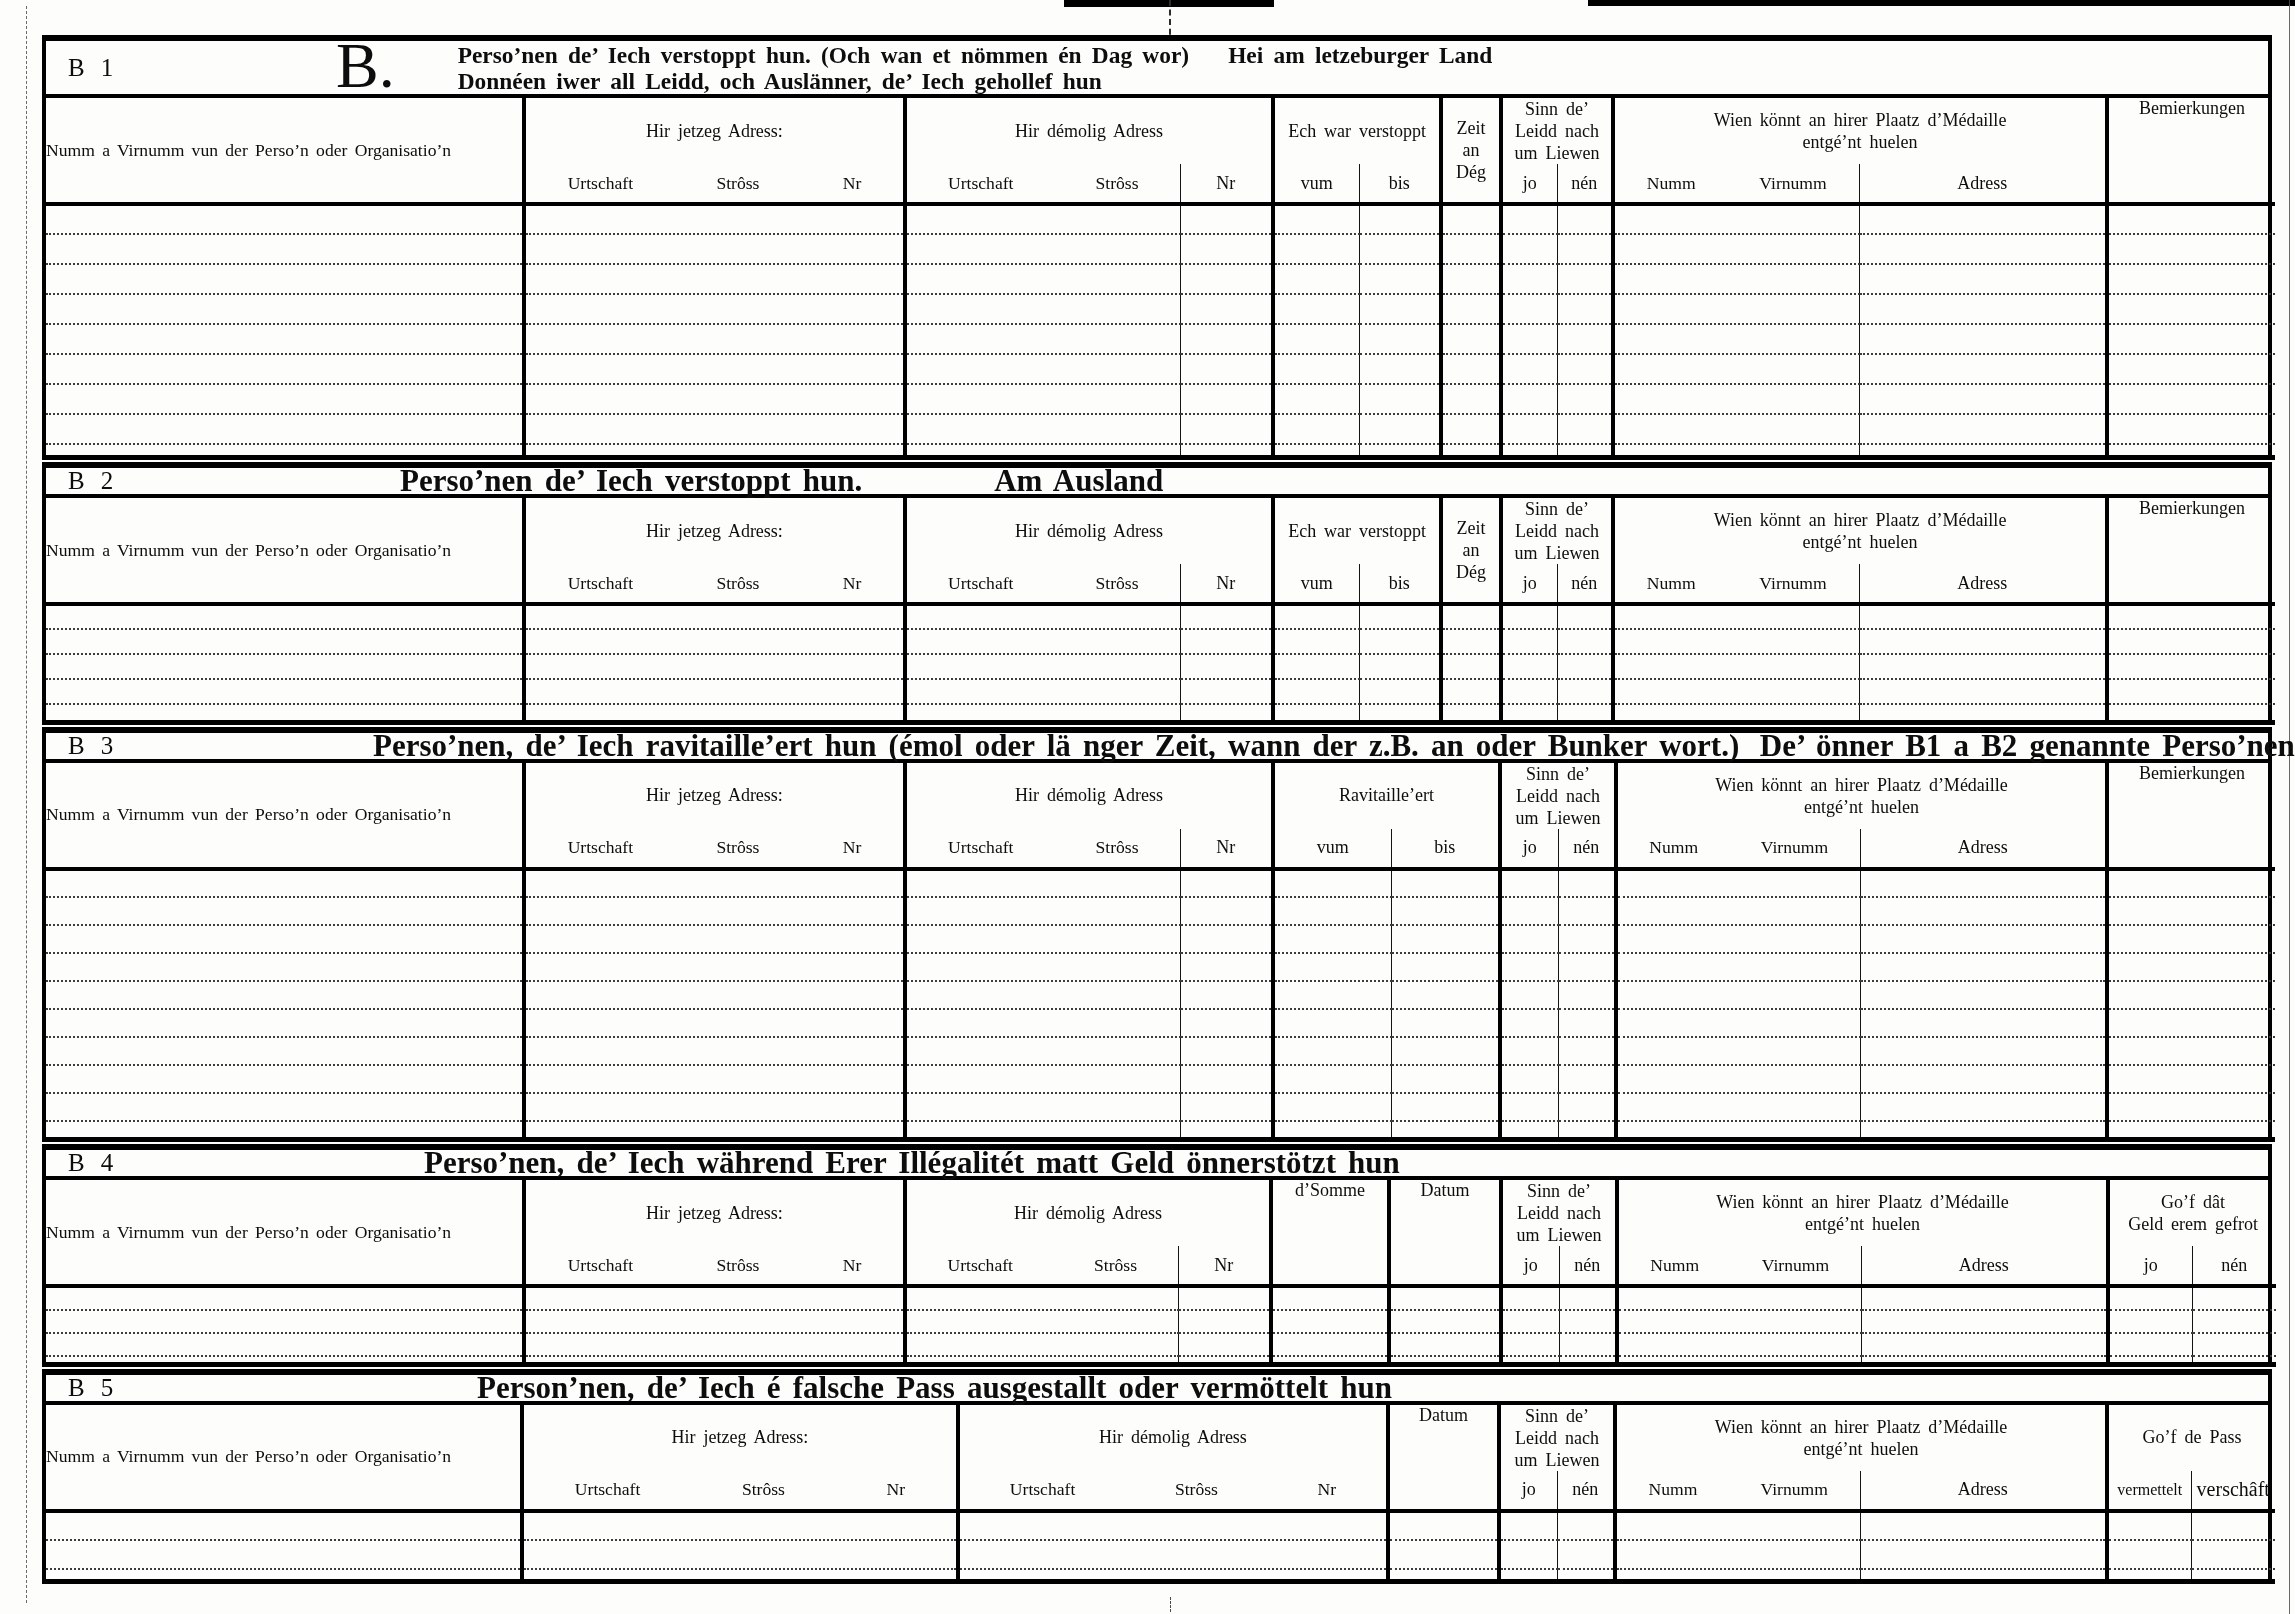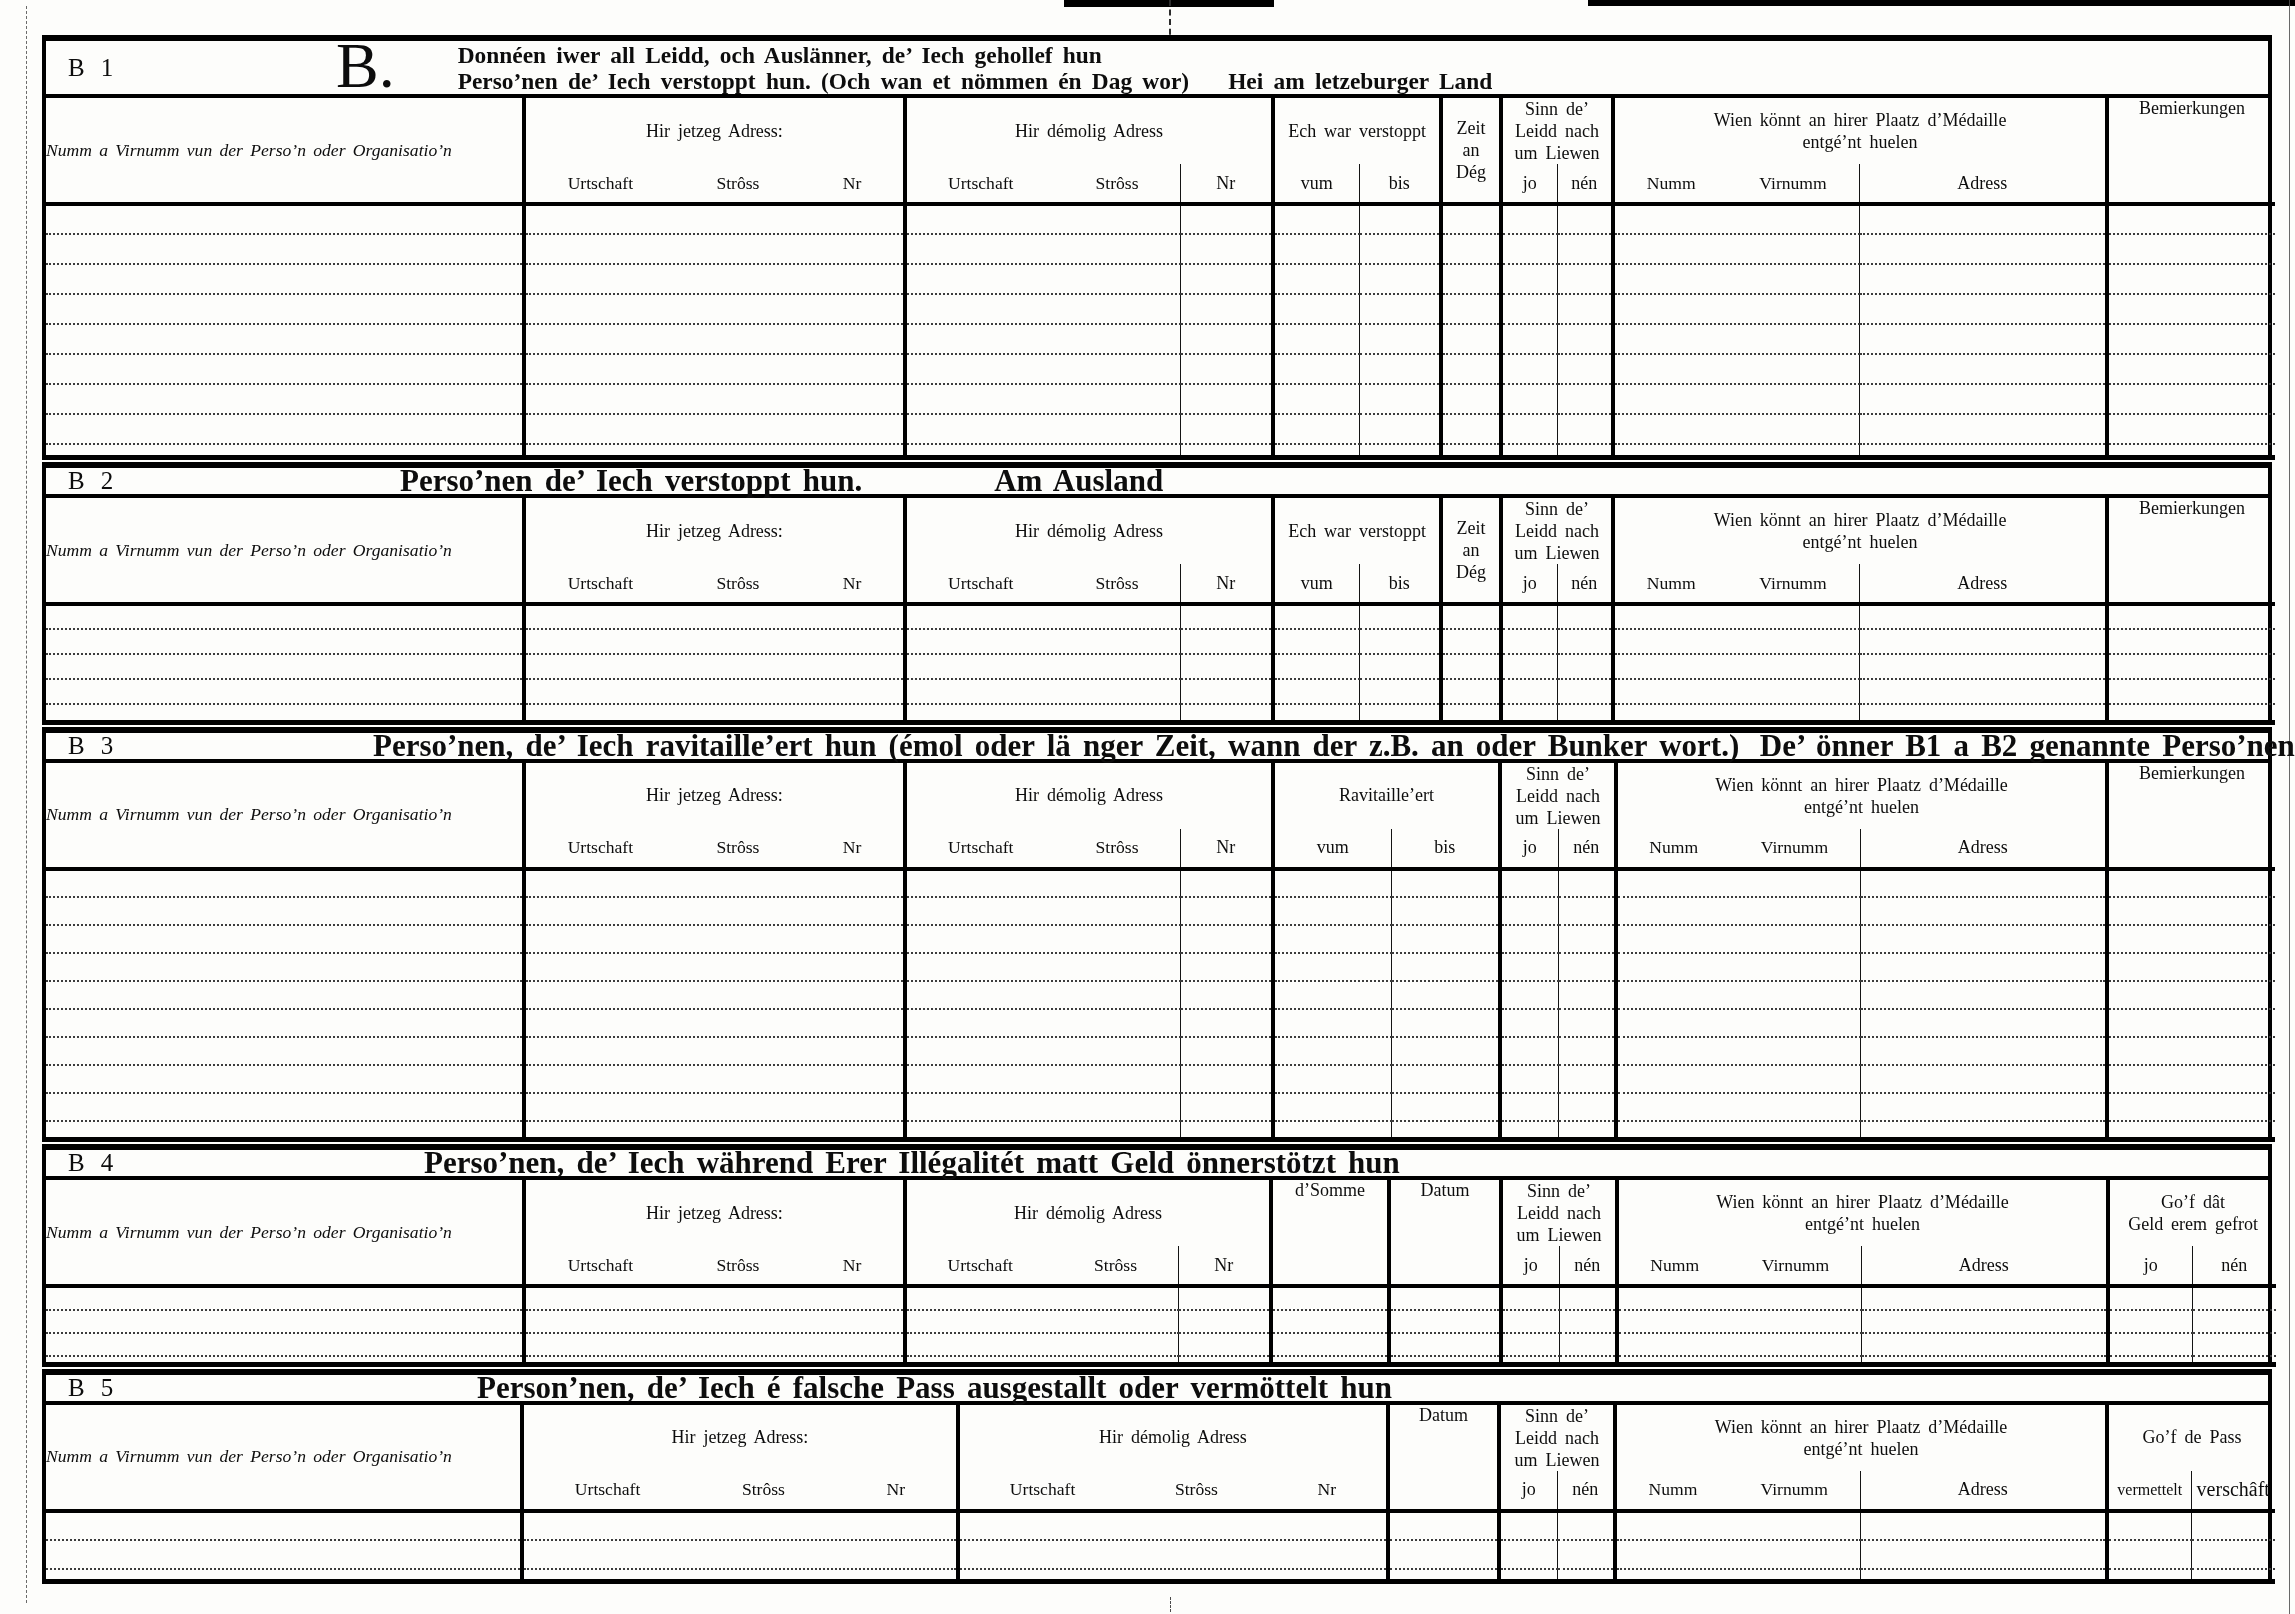--- a/index.html
+++ b/index.html
@@ -29,21 +29,21 @@
   .mlb5{margin-left:326px;}
   table.g{border-collapse:collapse;table-layout:fixed;width:100%;border-bottom:5.9px solid #000;}
   table.g td{padding:0;overflow:hidden;}
   .hr1{height:61px;}
   .hr2{height:40px;}
   .bL{border-left:4.4px solid #000;}
   .bl{border-left:1.5px solid #141414;}
   .hb{border-bottom:4.9px solid #000;}
   .hc{font-size:18px;text-align:center;vertical-align:middle;word-spacing:3.4px;}
   .h3l{line-height:22px;}
-  .name{font-size:17.6px;text-align:left;vertical-align:middle;padding-left:18.5px;word-spacing:2.9px;font-style:italic;}
+  .name{font-size:17.6px;text-align:left;vertical-align:middle;padding-left:18.5px;word-spacing:2.9px;}
   .vt{vertical-align:top;padding-top:20.5px;}
   .sp{display:flex;justify-content:space-around;align-items:center;font-size:17.6px;word-spacing:2.9px;}
   tr.dot td{border-bottom:2px dotted #3c3c3c;}
   .rb1{height:30px;} .rb1e{height:13.7px;}
   .rb2{height:25px;} .rb2e{height:18px;}
   .rb3{height:28px;} .rb3e{height:19px;}
   .rb4{height:23.4px;} .rb4e{height:7.8px;}
   .rb5{height:29px;} .rb5e{height:12.7px;}
   
   .art{position:absolute;background:#000;}
@@ -65,22 +65,22 @@
   <div id="edge-right"></div>
   <div class="art" style="left:1665px;top:426px;width:16.6px;height:2.4px;background:#1c1c1c;"></div>
 
   <div id="form">
 
     <div class="section">
       <div class="titlebar tb1">
         <span class="code">B 1</span>
         <span class="bigletter">B.</span>
         <div class="tlines">
+          <div class="tl"><span>Perso’nen de’ Iech verstoppt hun. (Och wan et nömmen én Dag wor)</span><span class="tnote mlA">Hei am letzeburger Land</span></div>
           <div class="tl">Donnéen iwer all Leidd, och Auslänner, de’ Iech gehollef hun</div>
-          <div class="tl"><span>Perso’nen de’ Iech verstoppt hun. (Och wan et nömmen én Dag wor)</span><span class="tnote mlA">Hei am letzeburger Land</span></div>
         </div>
       </div>
       <table class="g">
         <colgroup>
           <col style="width:478px">
             <col style="width:381px">
             <col style="width:275px">
             <col style="width:93px">
           <col style="width:86px">
             <col style="width:82px">

